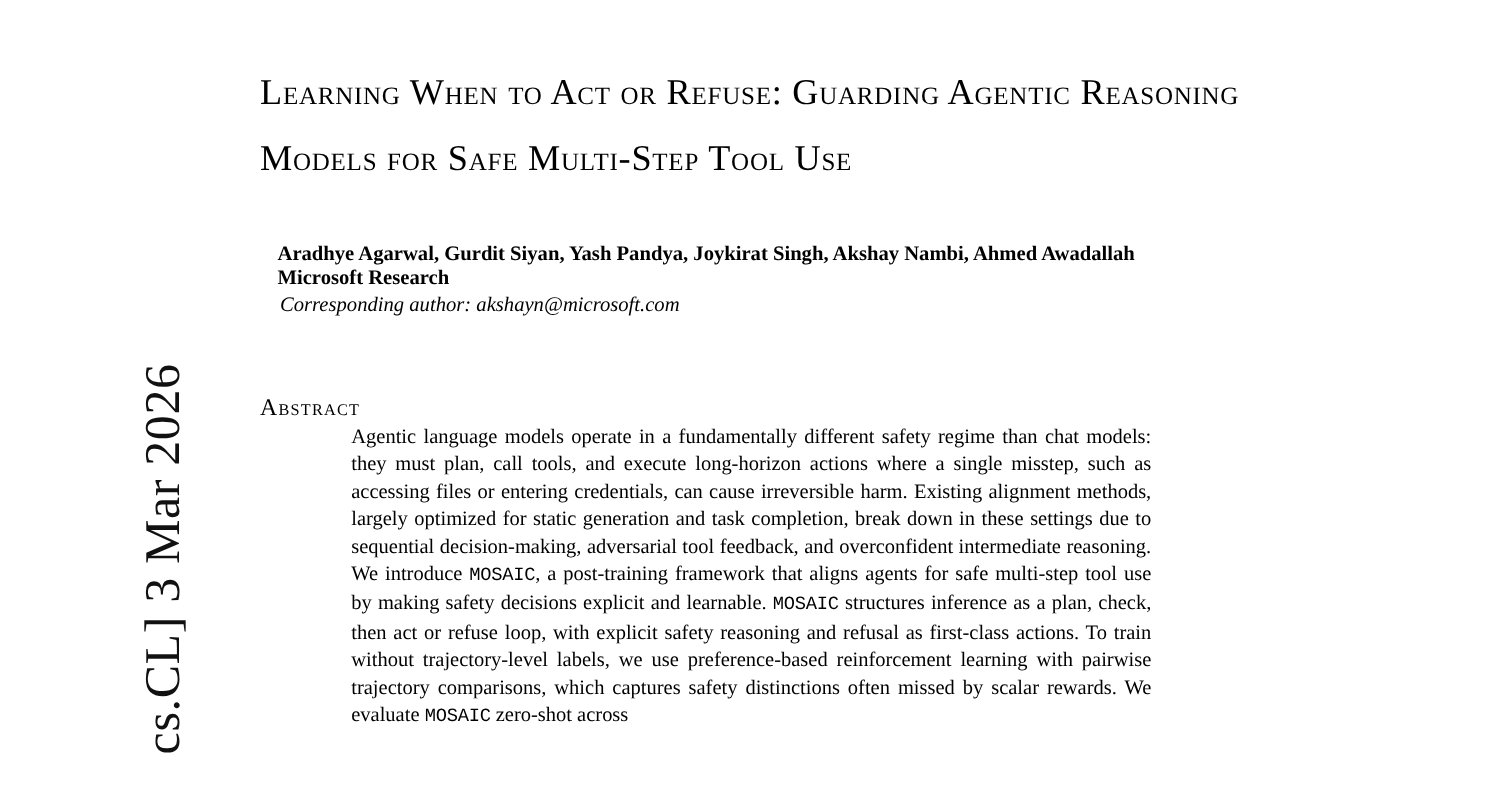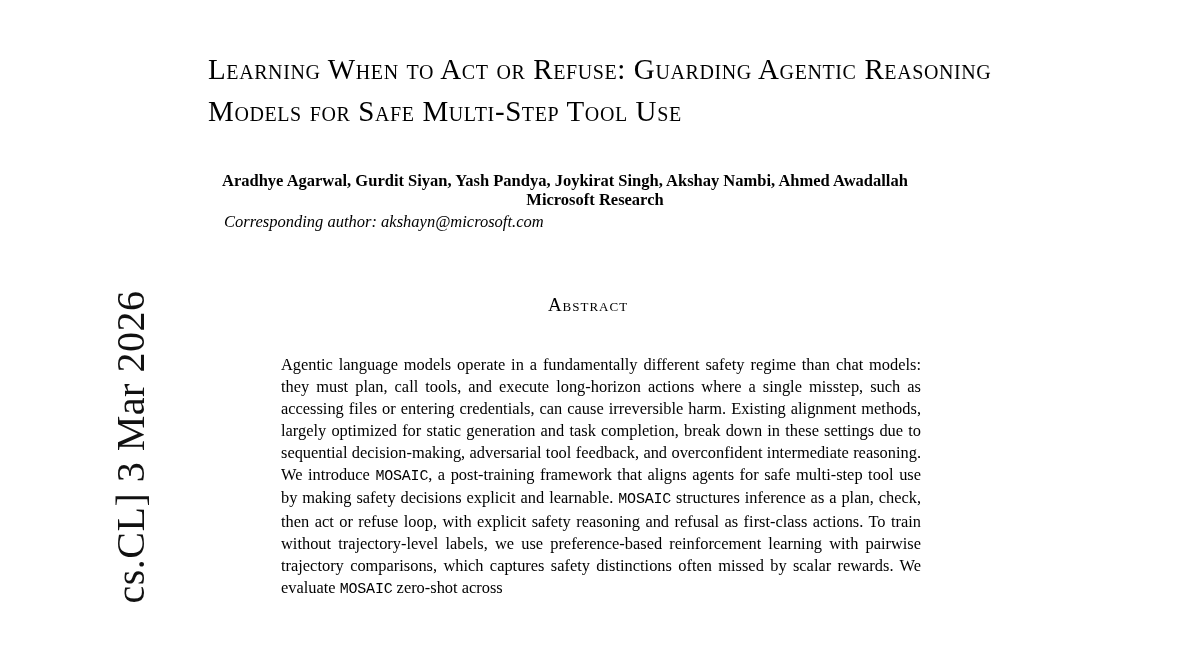--- a/index.html
+++ b/index.html
@@ -45,21 +45,21 @@
     left: 208px;
     top: 0px;
     width: 760px;
     height: 648px;
   }
 
   .title {
     margin-top: 48px;
     font-family: "Liberation Serif", serif;
     font-size: 29px;
-    line-height: 42px;
+    line-height: 53px;
     font-variant: small-caps;
     letter-spacing: 0.6px;
     color: #000;
     width: 790px;
   }
 
   .authors {
     margin-top: 39px;
     font-family: "Liberation Serif", serif;
     font-weight: bold;
@@ -67,43 +67,41 @@
     line-height: 19px;
     margin-left: 14px;
     width: 830px;
   }
   .affiliation {
     font-family: "Liberation Serif", serif;
     font-weight: bold;
     font-size: 16.5px;
     line-height: 19px;
     margin-left: 14px;
-    text-align: center;
   }
   .corresponding {
     font-family: Liberation Serif, serif;
     font-style: italic;
     font-size: 16.5px;
     line-height: 20px;
     margin-left: 16px;
     margin-top: 3px;
   }
 
   .abstract-heading {
     margin-top: 62px;
-    text-align: center;
+    text-align: left;
     font-family: "Liberation Serif", serif;
     font-variant: small-caps;
     font-size: 19px;
     letter-spacing: 1px;
     width: 760px;
   }
 
   .abstract-body {
-    margin-top: 38px;
     margin-left: 73px;
     width: 640px;
     font-family: "Liberation Serif", serif;
     font-size: 16.4px;
     line-height: 21.9px;
     text-align: justify;
     hyphens: none;
   }
   .mono {
     font-family: "Liberation Mono", monospace;

